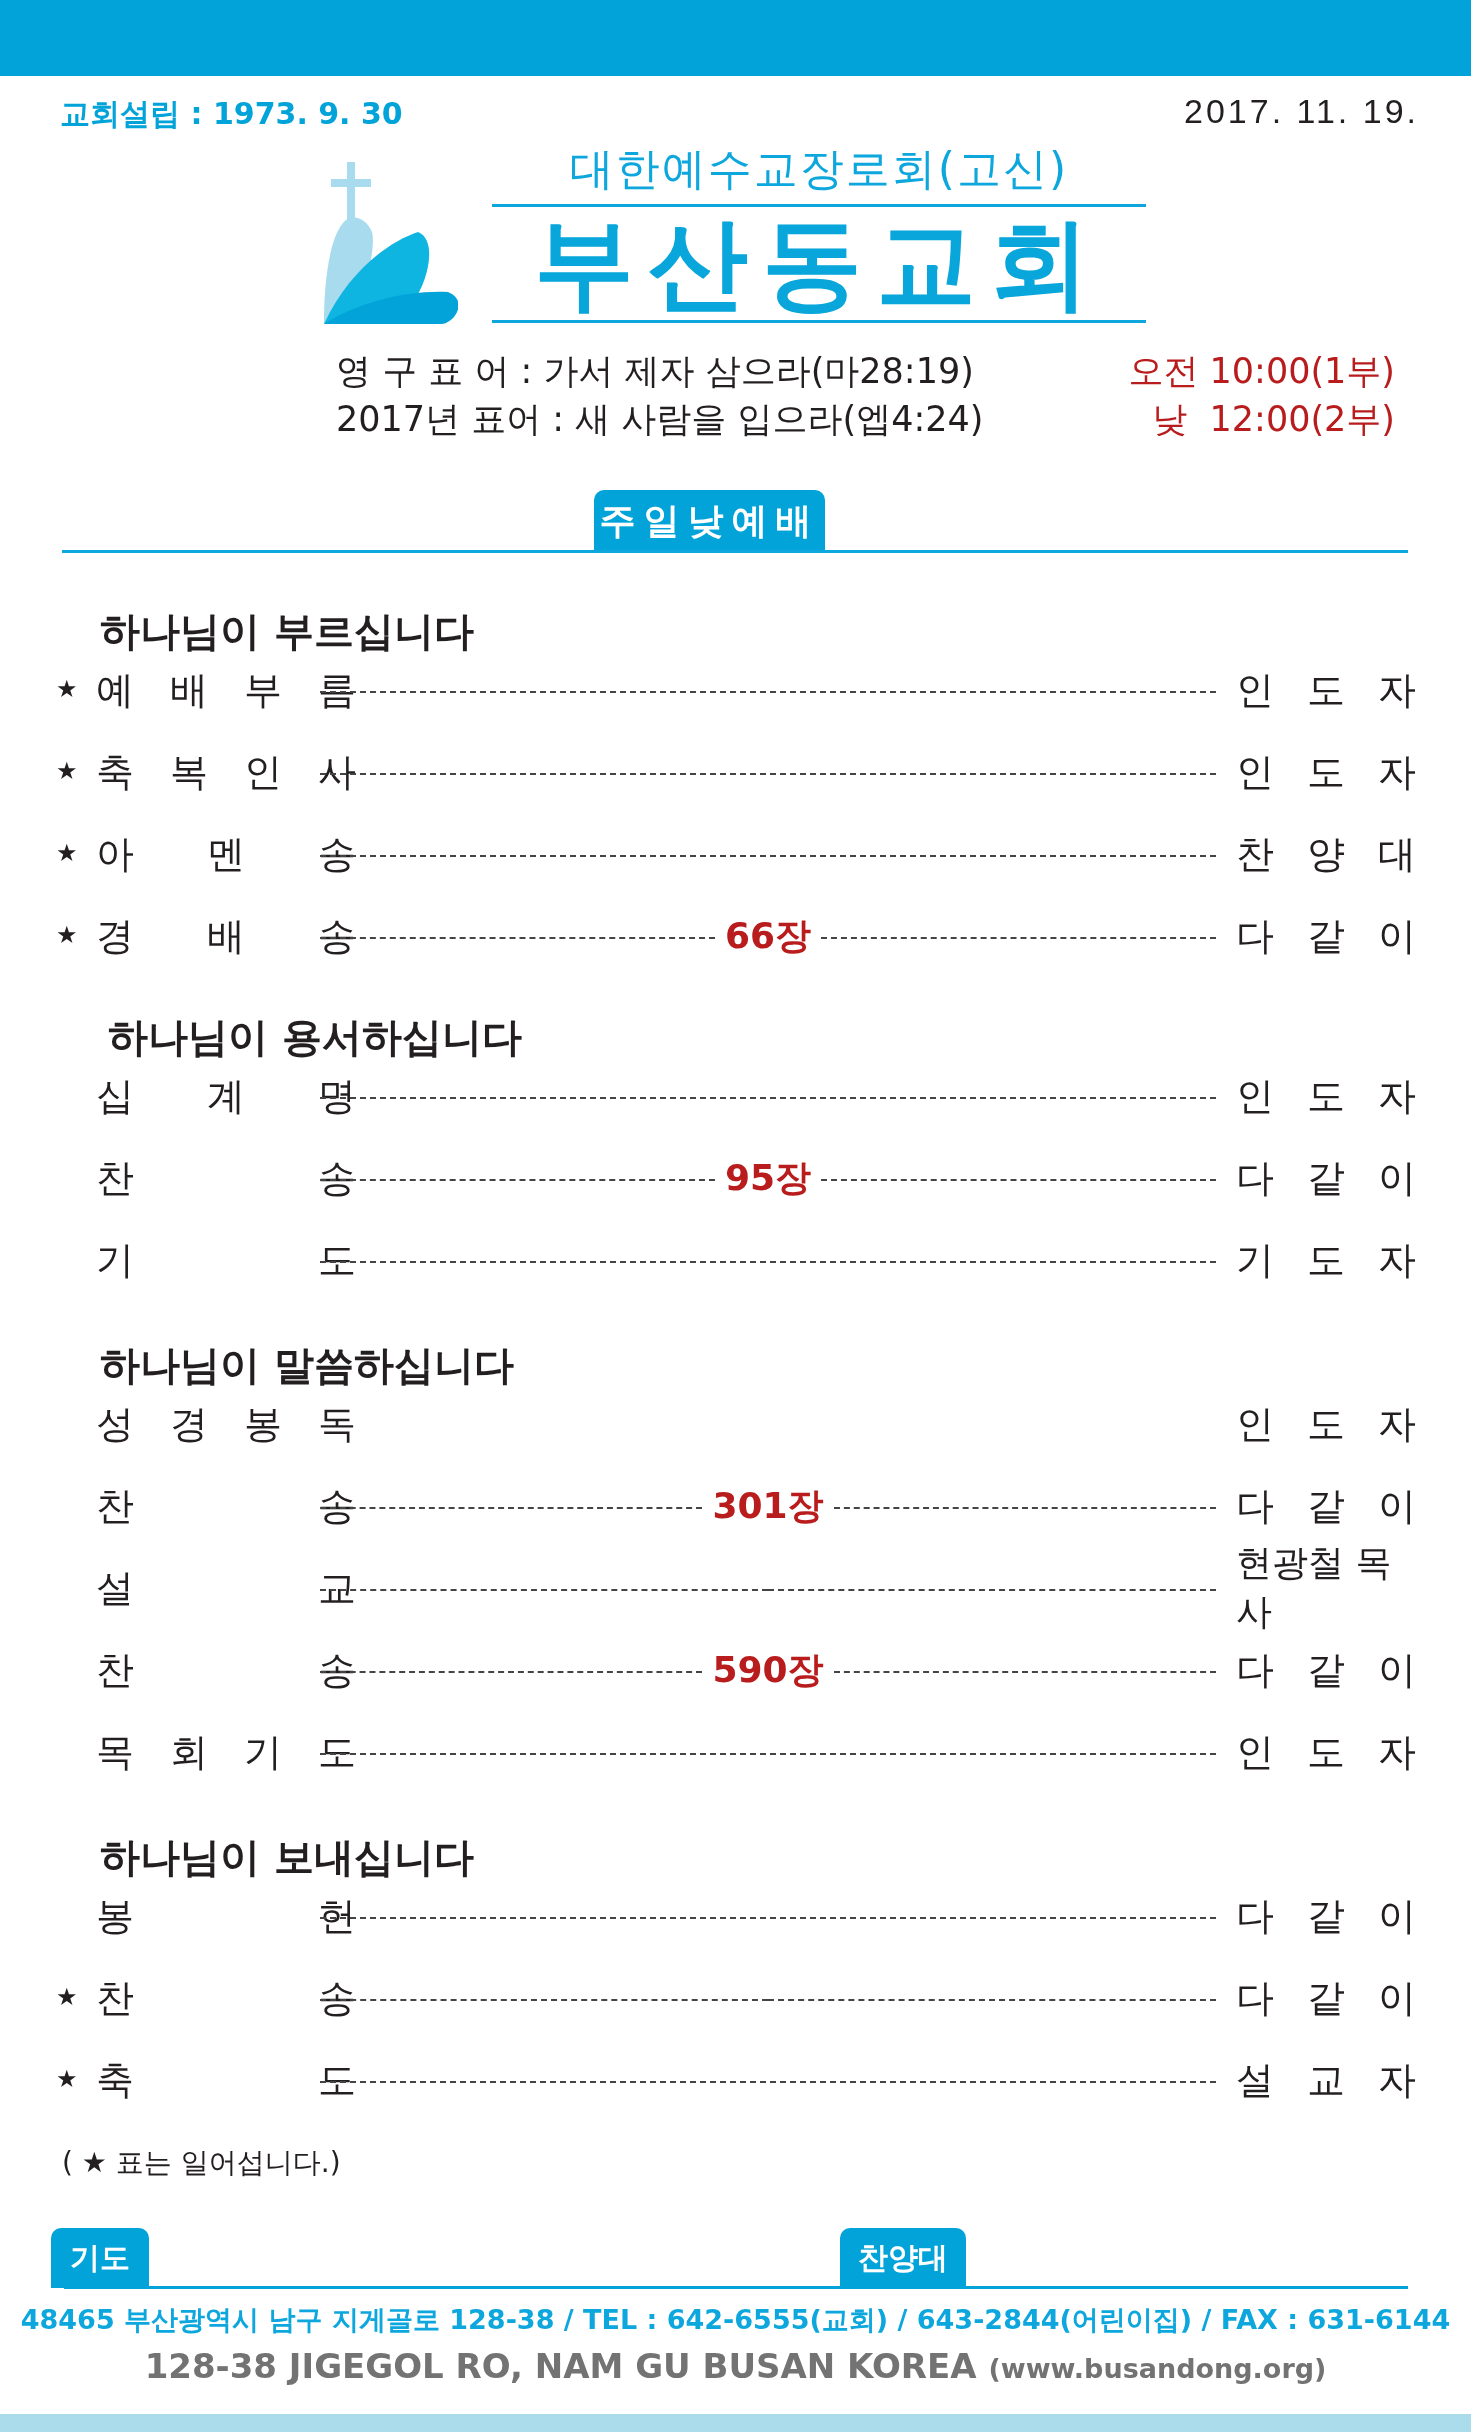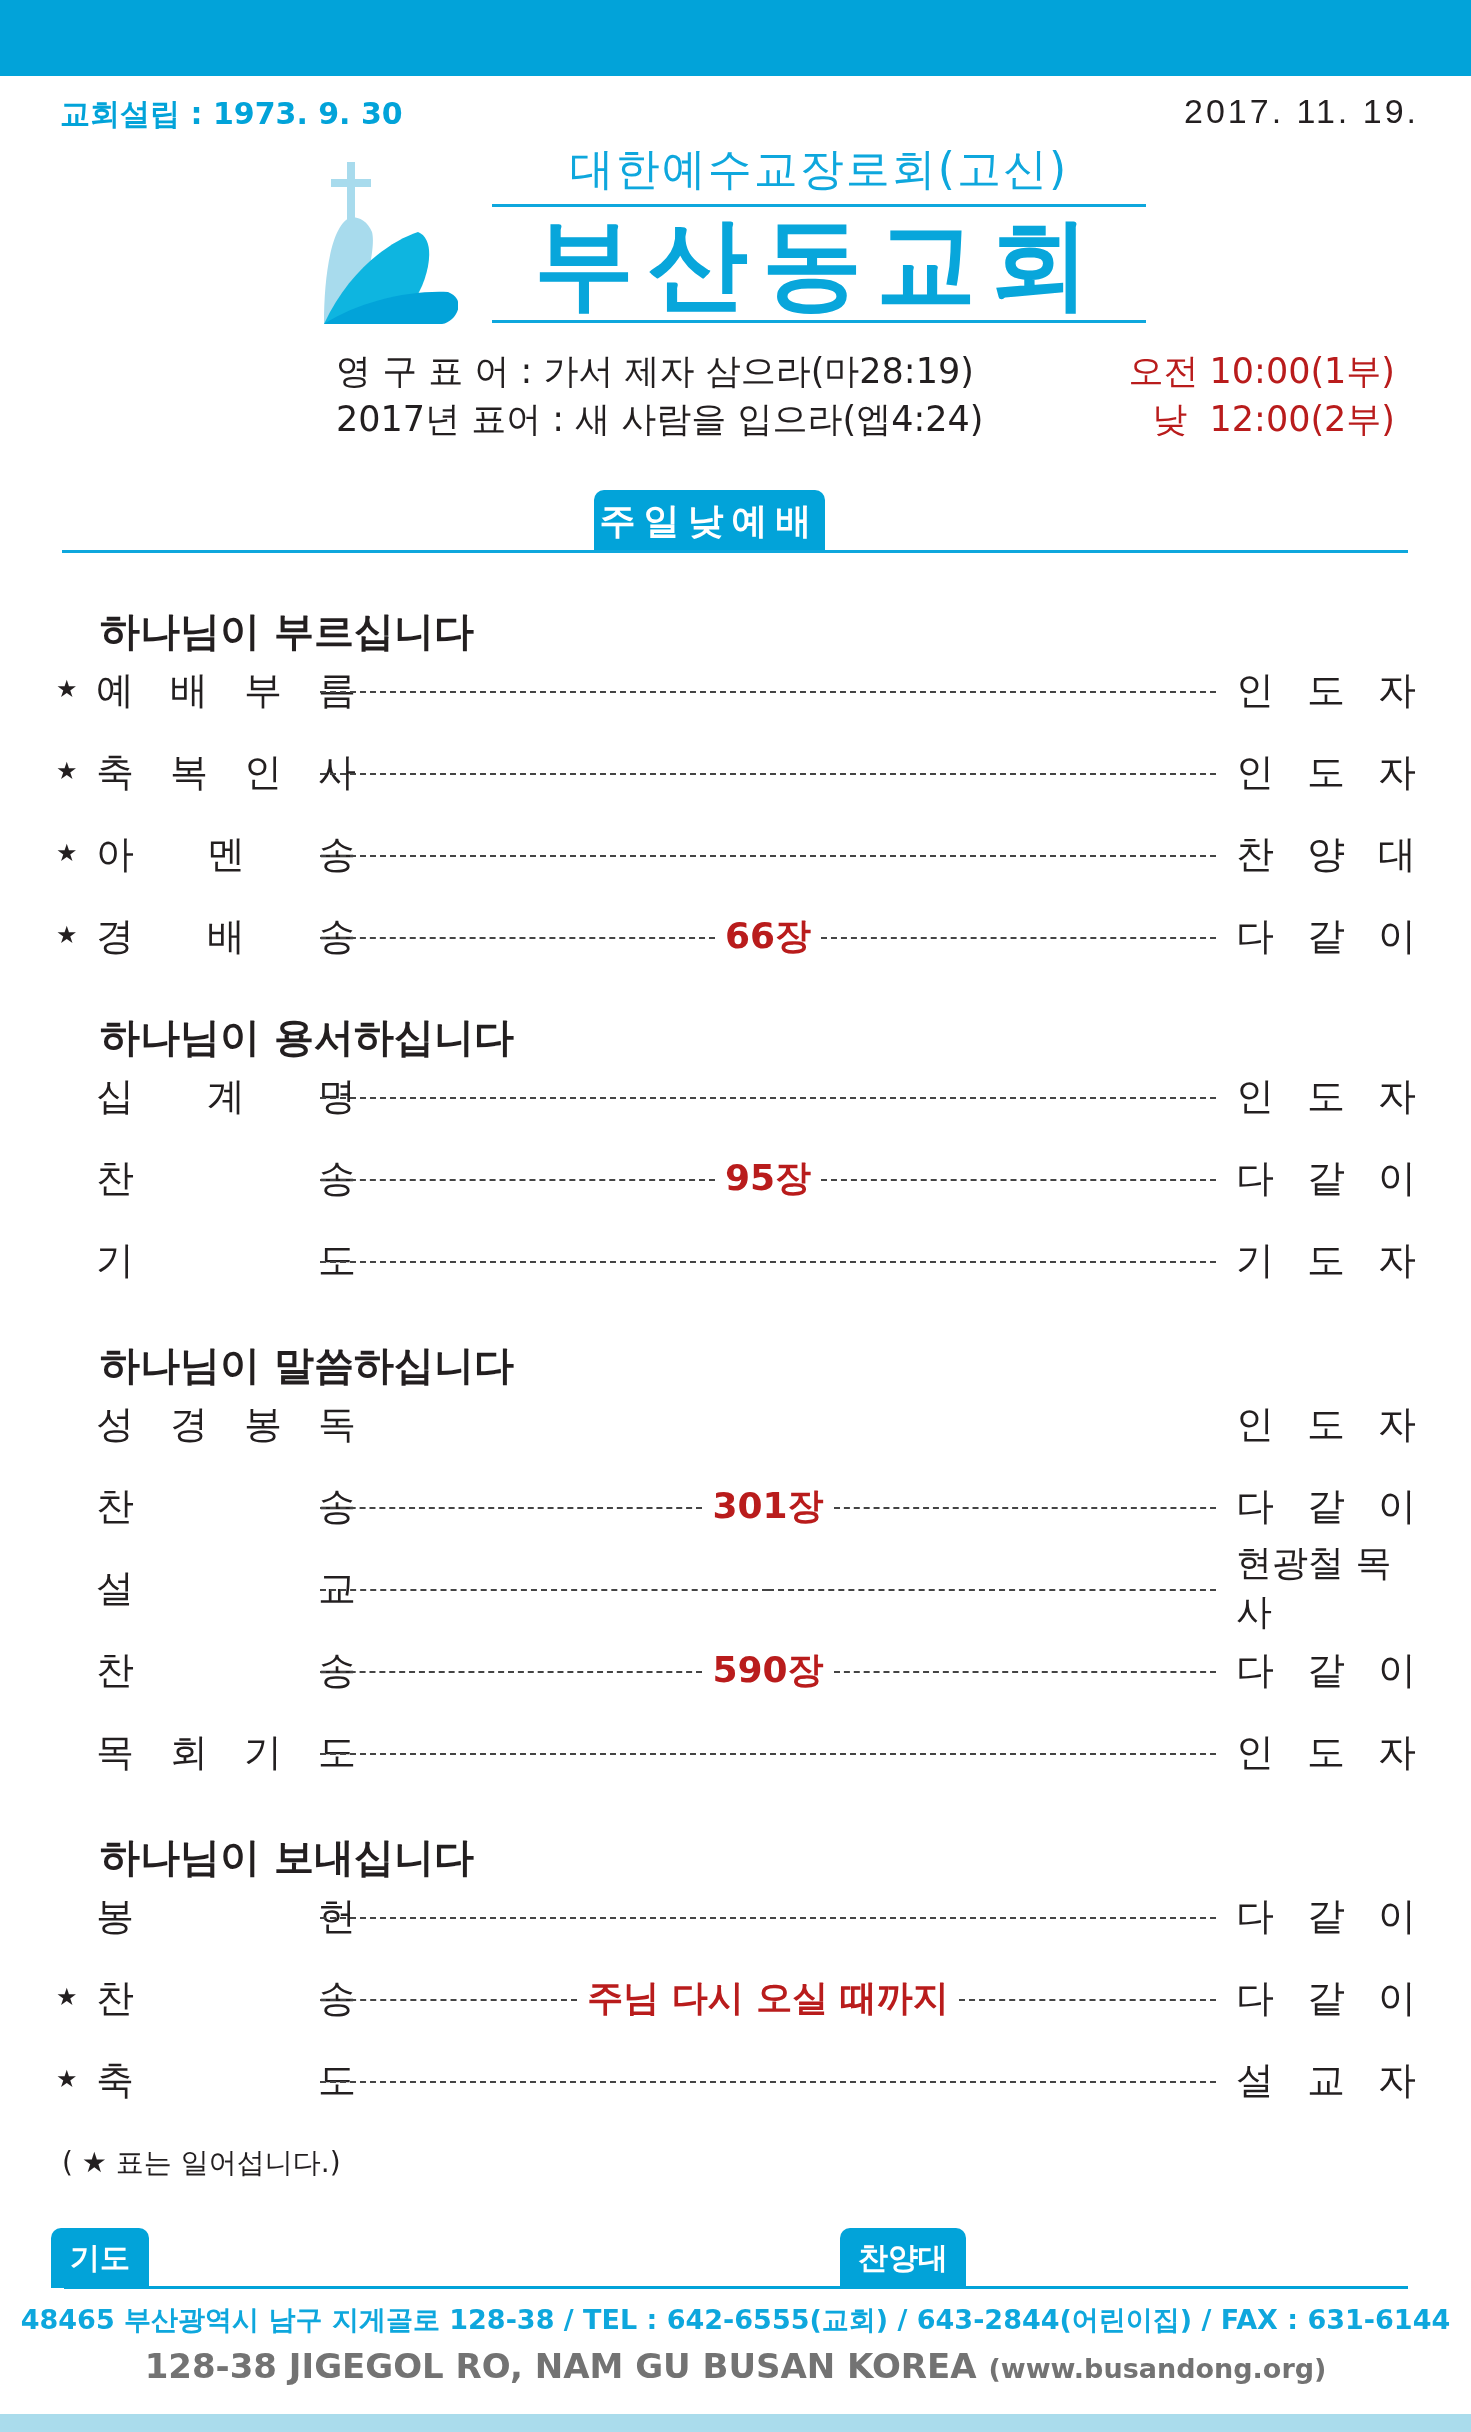--- a/index.html
+++ b/index.html
@@ -143,21 +143,21 @@
         <div class="dash"></div>
         <span class="center-text">66장</span>
         <div class="dash"></div>
       </div>
       <div class="role">
         <span>다</span>
         <span>같</span>
         <span>이</span>
       </div>
     </div>
-    <div class="section-title" style="top: 1010px;">하나님이 용서하십니다</div>
+    <div class="section-title" style="top: 1010px; margin-left: 8px;">하나님이 용서하십니다</div>
     <div class="row" style="top: 1068px;">
       <div class="label">
         <span>십</span>
         <span>계</span>
         <span>명</span>
       </div>
       <div class="mid">
         <div class="dash"></div>
       </div>
       <div class="role">
@@ -287,21 +287,20 @@
       </div>
     </div>
     <div class="row" style="top: 1970px;">
       <span class="star">★</span>
       <div class="label">
         <span>찬</span>
         <span>송</span>
       </div>
       <div class="mid">
         <div class="dash"></div>
-        <span class="center-text">주님 다시 오실 때까지</span>
         <div class="dash"></div>
       </div>
       <div class="role">
         <span>다</span>
         <span>같</span>
         <span>이</span>
       </div>
     </div>
     <div class="row" style="top: 2052px;">
       <span class="star">★</span>

